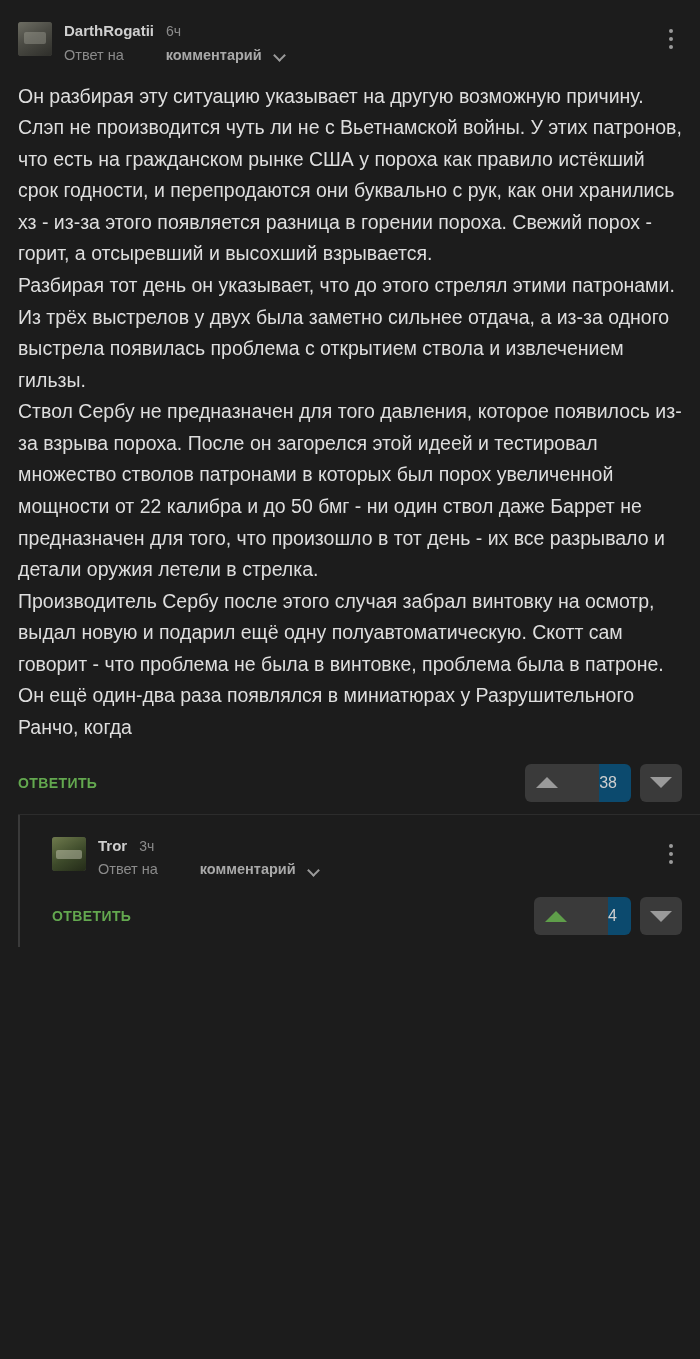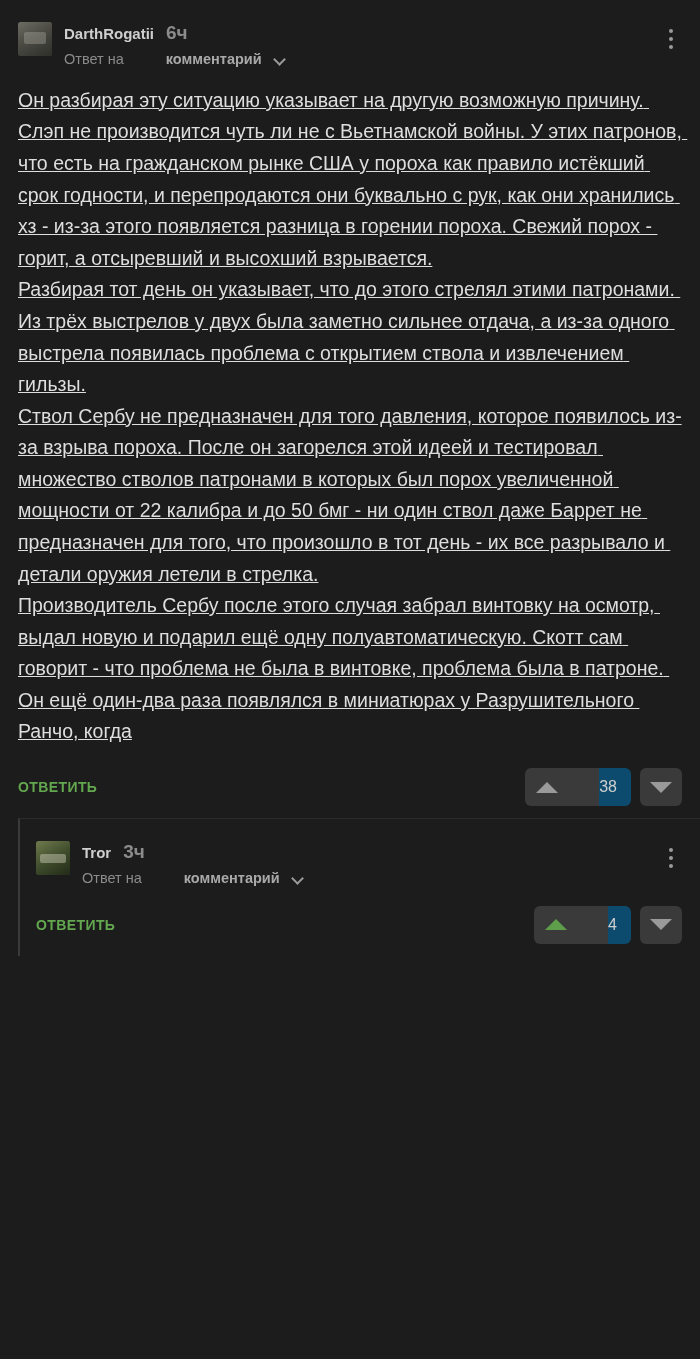--- a/index.html
+++ b/index.html
@@ -13,21 +13,21 @@
     min-height: 1359px;
     color: #d8d8d8;
     -webkit-font-smoothing: antialiased;
   }
 
   .comment {
     position: relative;
     padding: 22px 18px 10px 18px;
   }
   .comment.reply {
-    padding-left: 36px;
+    padding-left: 52px;
   }
   .thread-line {
     position: absolute;
     left: 18px;
     top: 0;
     bottom: 0;
     width: 2px;
     background: #3a3a3a;
   }
 
@@ -70,23 +70,22 @@
     align-items: baseline;
     gap: 12px;
     line-height: 1.1;
   }
   .username {
     font-size: 15px;
     font-weight: bold;
     color: #cfcfcf;
   }
   .timeago {
-    font-size: 19px;
+    font-size: 14px;
     color: #8b8b8b;
-    font-weight: bold;
   }
   .replyto {
     margin-top: 7px;
     font-size: 14.5px;
     color: #8b8b8b;
     display: flex;
     align-items: center;
     gap: 13px;
   }
   .replyto b {
@@ -129,21 +128,20 @@
   .dots span:nth-child(2) { top: 11px; }
   .dots span:nth-child(3) { top: 19px; }
 
   .ctext {
     margin-top: 18px;
     font-size: 19.5px;
     line-height: 1.62;
     color: #dedede;
     white-space: pre-wrap;
     word-wrap: break-word;
-    text-decoration: underline;
   }
   .reply .ctext {
     margin-top: 16px;
   }
 
   .cfoot {
     margin-top: 18px;
     display: flex;
     align-items: center;
     justify-content: space-between;

